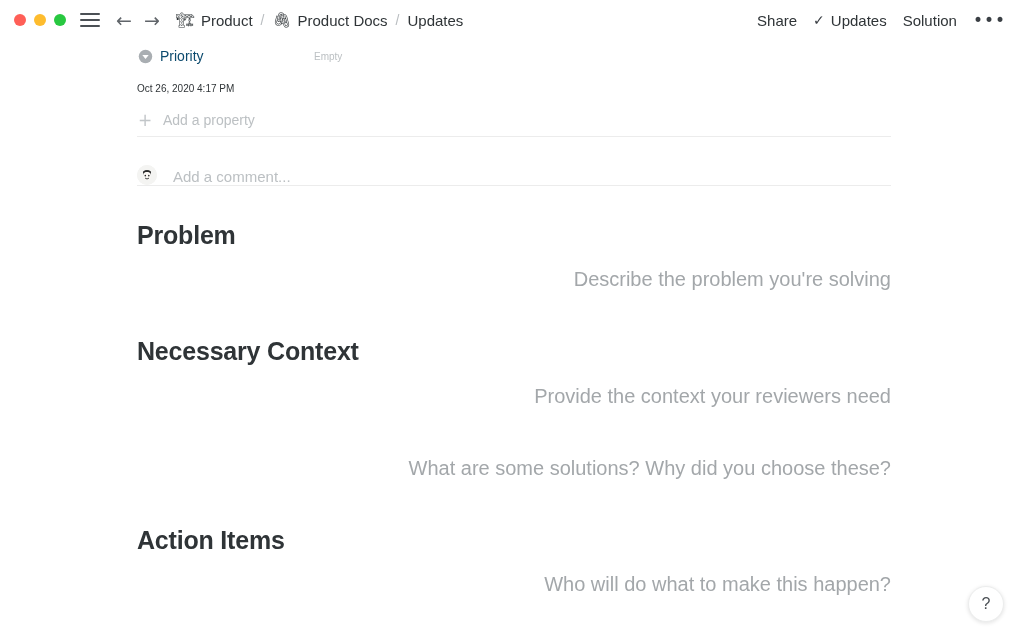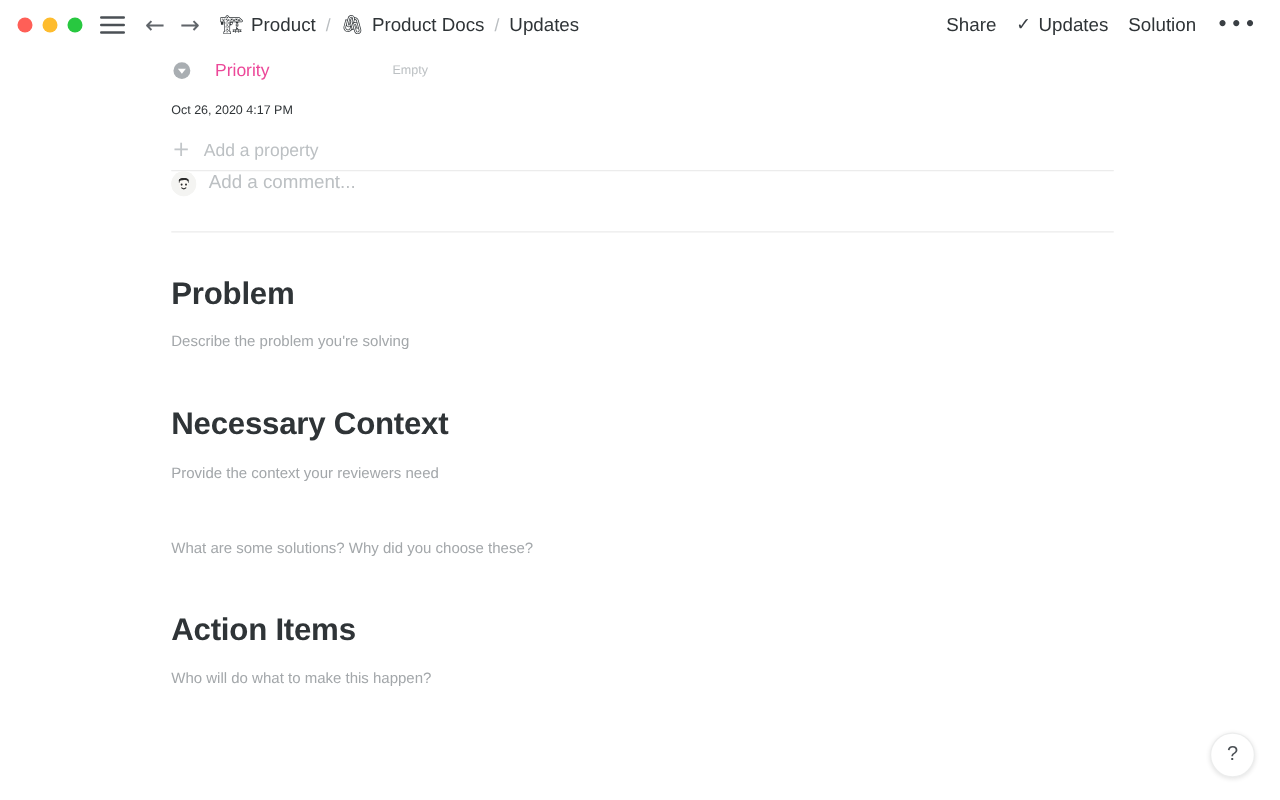--- a/index.html
+++ b/index.html
@@ -140,24 +140,24 @@
 
   
   .prop-row {
     display: flex;
     align-items: center;
     height: 32px;
   }
   .prop-label {
     display: flex;
     align-items: flex-end;
-    gap: 19px;
+    gap: 7px;
     width: 177px;
     flex: 0 0 177px;
-    color: #ec4899;
+    color: #0c4a6e;
     font-size: 14px;
   }
   .prop-value {
     font-size: 10px;
     color: #2f3437;
   }
   .prop-value.empty { color: #bcc0c3; }
 
   .icon-16 {
     width: 16px;
@@ -188,22 +188,22 @@
   }
 
   .divider {
     height: 1px;
     background: #ececec;
     width: 754px;
   }
 
   .comment-row {
     display: flex;
-    align-items: flex-start;
-    gap: 10px;
+    align-items: flex-end;
+    gap: 16px;
     height: 48px;
     cursor: text;
   }
   .avatar {
     width: 20px;
     height: 20px;
     border-radius: 50%;
     flex: 0 0 20px;
     overflow: hidden;
     background: #f2f2f0;
@@ -218,24 +218,25 @@
   .doc-blocks { padding-top: 34px; }
   .doc-h {
     font-size: 25px;
     font-weight: bold;
     color: #2f3437;
     letter-spacing: -0.2px;
     margin: 0;
     line-height: 1.25;
   }
   .doc-p {
-    font-size: 12px;
+    font-size: 20px;
     color: #a3a7aa;
     margin: 0;
     line-height: 1.5;
+    text-align: right;
   }
   .block-group { margin-bottom: 42px; }
   .block-group .doc-p { margin-top: 13px; }
 
   
   .help-btn {
     position: absolute;
     right: 20px;
     bottom: 18px;
     width: 36px;

